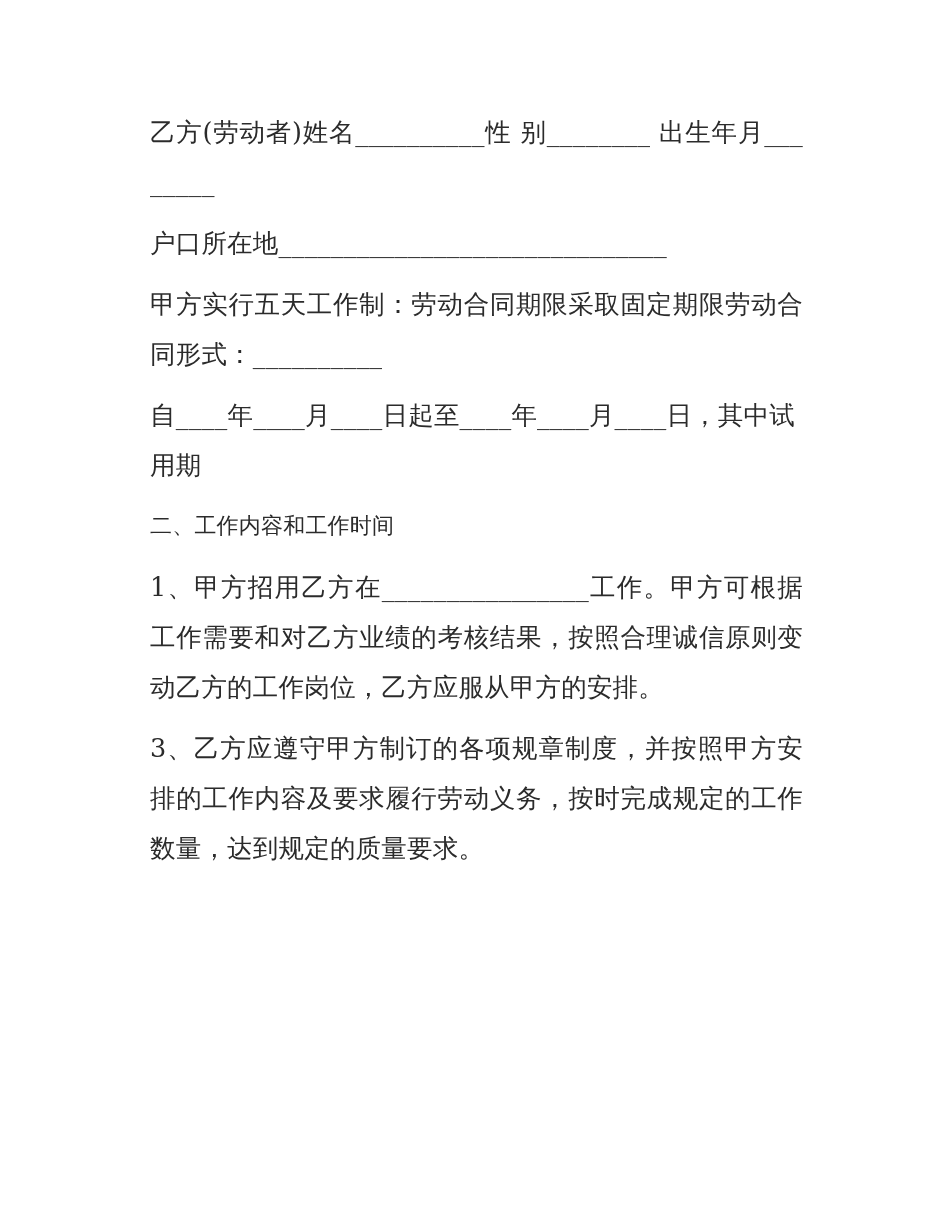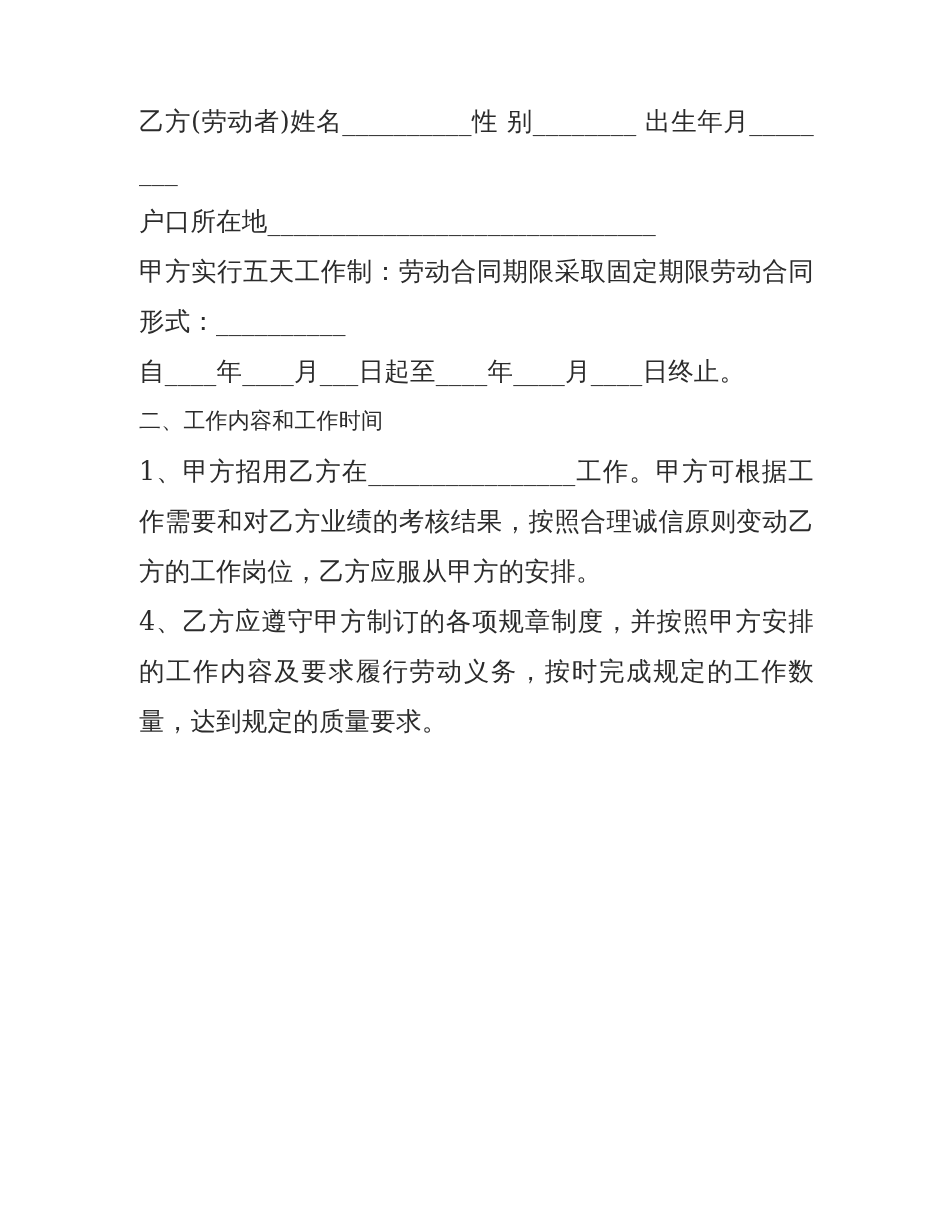--- a/index.html
+++ b/index.html
@@ -28,21 +28,21 @@
     left: 139px;
     top: 96px;
     width: 675px;
   }
   .para {
     font-size: 25.5px;
     line-height: 50px;
     letter-spacing: 0.2px;
     text-align: justify;
     text-justify: inter-ideograph;
-    margin: 0;
+    margin: 11px;
     color: #2b2b2b;
     white-space: pre-wrap;
     word-break: break-all;
   }
   .para.small {
     font-size: 22px;
   }
   .para.nofill {
     text-align: left;
   }
@@ -54,24 +54,24 @@
   <div class="doc-body">
 
     <p class="para">乙方(劳动者)姓名__________性 别________ 出生年月________</p>
 
 
     <p class="para">户口所在地______________________________</p>
 
 
     <p class="para">甲方实行五天工作制：劳动合同期限采取固定期限劳动合同形式：__________</p>
 
+    <p class="para nofill">自____年____月____日起至____年____月____日，其中试用期</p>
 
-    <p class="para nofill">自____年____月___日起至____年____月____日终止。</p>
 
     <p class="para small nofill">二、工作内容和工作时间</p>
 
     <p class="para">1、甲方招用乙方在________________工作。甲方可根据工作需要和对乙方业绩的考核结果，按照合理诚信原则变动乙方的工作岗位，乙方应服从甲方的安排。</p>
 
-    <p class="para">4、乙方应遵守甲方制订的各项规章制度，并按照甲方安排的工作内容及要求履行劳动义务，按时完成规定的工作数量，达到规定的质量要求。</p>
+    <p class="para">3、乙方应遵守甲方制订的各项规章制度，并按照甲方安排的工作内容及要求履行劳动义务，按时完成规定的工作数量，达到规定的质量要求。</p>
 
 
   </div>
 </div>
 
 </body></html>

